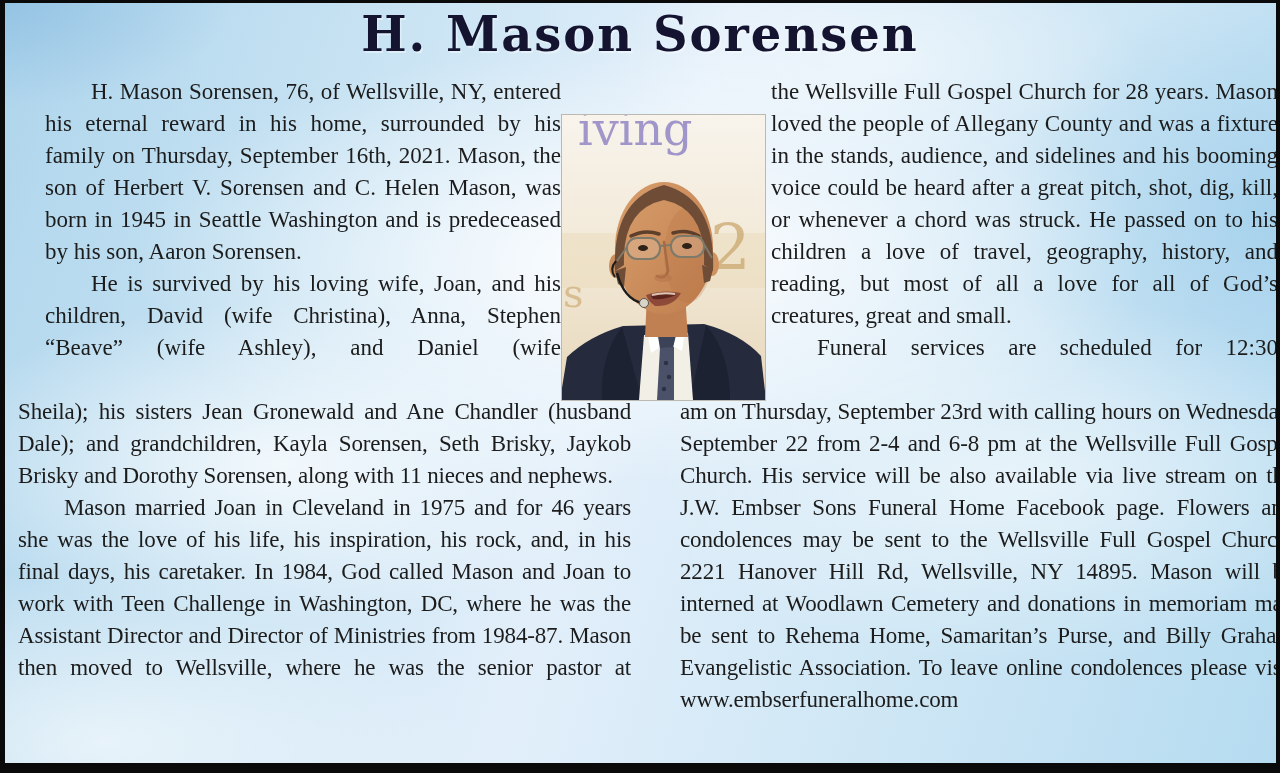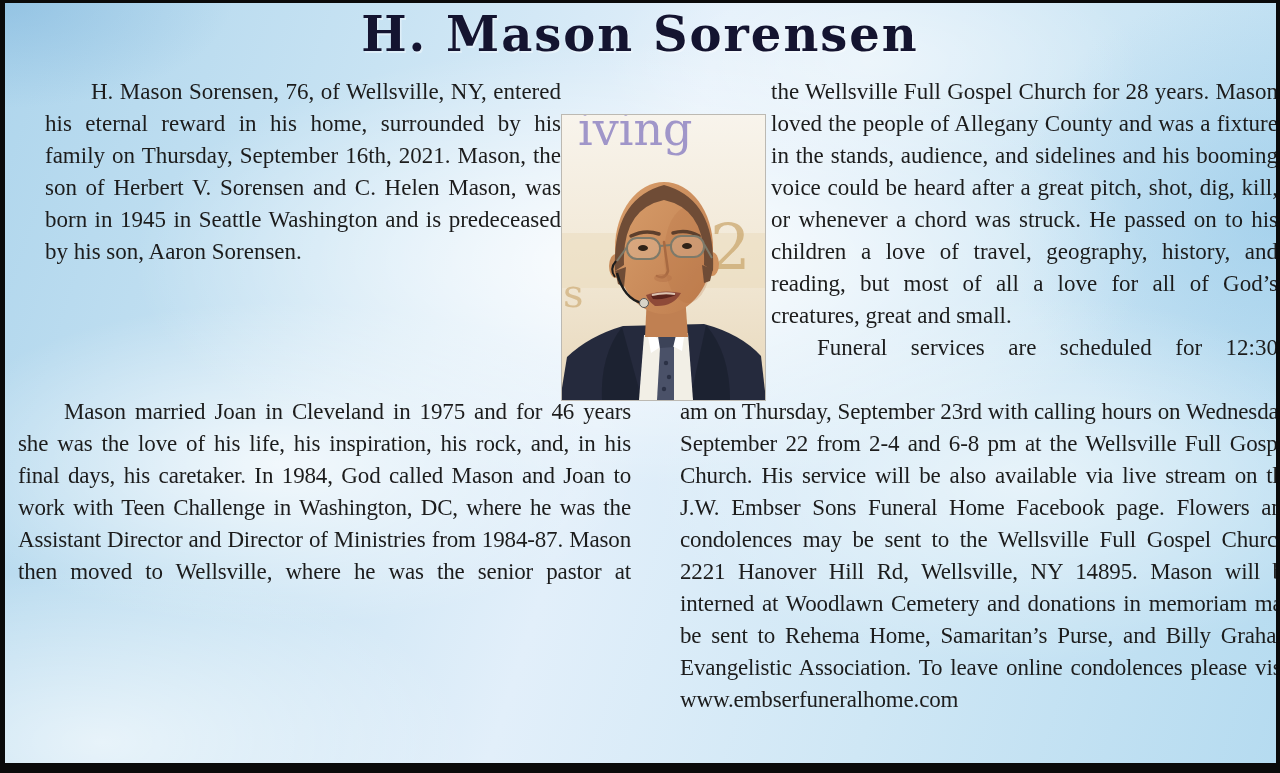--- a/index.html
+++ b/index.html
@@ -54,20 +54,21 @@
 </head>
 <body>
 
 <div class="page">
   <div class="frame"></div>
 
   <h1 class="title">H. Mason Sorensen</h1>
 
   <div class="col tl">
       <p class="para indent">H. Mason Sorensen, 76, of Wellsville, NY, entered his eternal reward in his home, surrounded by his family on Thursday, September 16th, 2021. Mason, the son of Herbert V. Sorensen and C. Helen Mason, was born in 1945 in Seattle Washington and is predeceased by his son, Aaron Sorensen.</p>
+      <p class="para indent cut">He is survived by his loving wife, Joan, and his children, David (wife Christina), Anna, Stephen “Beave” (wife Ashley), and Daniel (wife</p>
     </div>
 
   <div class="photo">
     <svg width="203" height="285" viewBox="0 0 203 285" xmlns="http://www.w3.org/2000/svg">
       <defs>
         <linearGradient id="bgGrad" x1="0" y1="0" x2="0" y2="1">
           <stop offset="0" stop-color="#f8f4ec"></stop>
           <stop offset="0.55" stop-color="#f1e7d4"></stop>
           <stop offset="1" stop-color="#e7d7ba"></stop>
         </linearGradient>
@@ -134,18 +135,19 @@
       <circle cx="82" cy="188" r="4.5" fill="#d8d4c8" stroke="#555" stroke-width="1"></circle>
       <path d="M54 146 q-7 8 -1 16" stroke="#1c1c1c" stroke-width="2" fill="none"></path>
     </svg>
   </div>
 
   <div class="col tr">
       <p class="para">the Wellsville Full Gospel Church for 28 years. Mason loved the people of Allegany County and was a fixture in the stands, audience, and sidelines and his booming voice could be heard after a great pitch, shot, dig, kill, or whenever a chord was struck. He passed on to his children a love of travel, geography, history, and reading, but most of all a love for all of God’s creatures, great and small.</p>
       <p class="para indent cut">Funeral services are scheduled for 12:30</p>
     </div>
   <div class="col bl">
+      <p class="para">Sheila); his sisters Jean Gronewald and Ane Chandler (husband Dale); and grandchildren, Kayla Sorensen, Seth Brisky, Jaykob Brisky and Dorothy Sorensen, along with 11 nieces and nephews.</p>
       <p class="para indent cut">Mason married Joan in Cleveland in 1975 and for 46 years she was the love of his life, his inspiration, his rock, and, in his final days, his caretaker. In 1984, God called Mason and Joan to work with Teen Challenge in Washington, DC, where he was the Assistant Director and Director of Ministries from 1984-87. Mason then moved to Wellsville, where he was the senior pastor at</p>
     </div>
   <div class="col br">
       <p class="para cut">am on Thursday, September 23rd with calling hours on Wednesday, September 22 from 2-4 and 6-8 pm at the Wellsville Full Gospel Church. His service will be also available via live stream on the J.W. Embser Sons Funeral Home Facebook page. Flowers and condolences may be sent to the Wellsville Full Gospel Church, 2221 Hanover Hill Rd, Wellsville, NY 14895. Mason will be interned at Woodlawn Cemetery and donations in memoriam may be sent to Rehema Home, Samaritan’s Purse, and Billy Graham Evangelistic Association. To leave online condolences please visit www.embserfuneralhome.com</p>
     </div>
 </div>
 
 </body></html>

